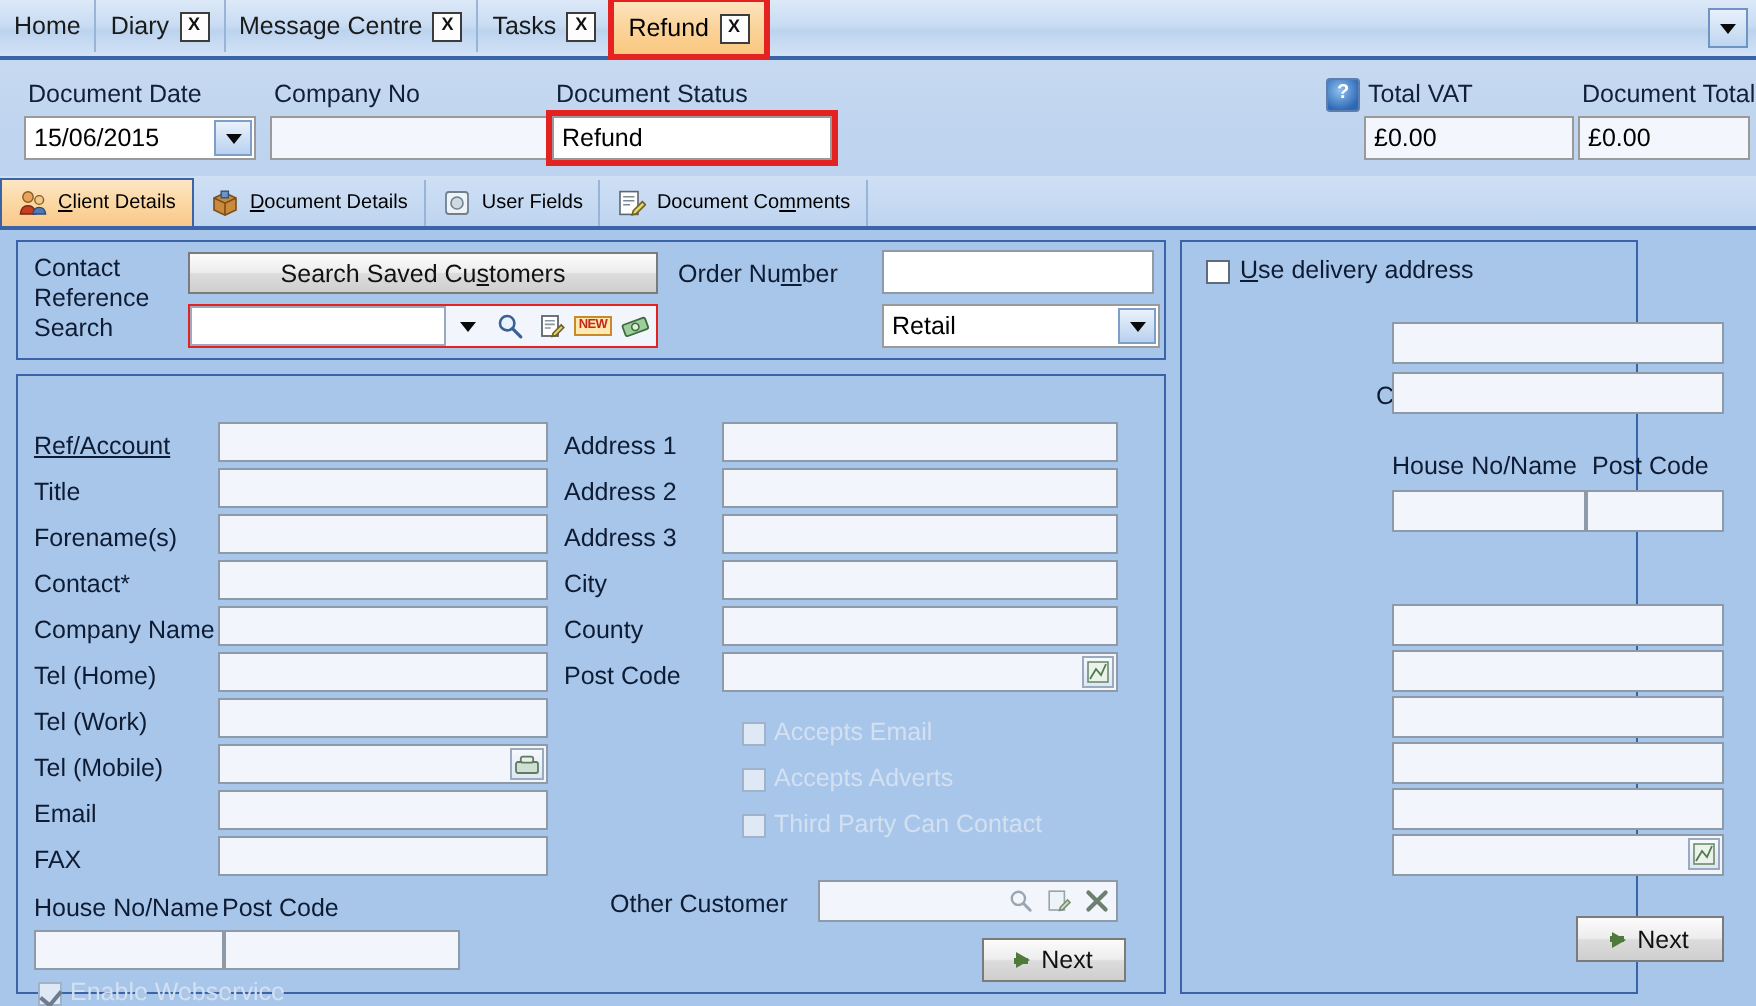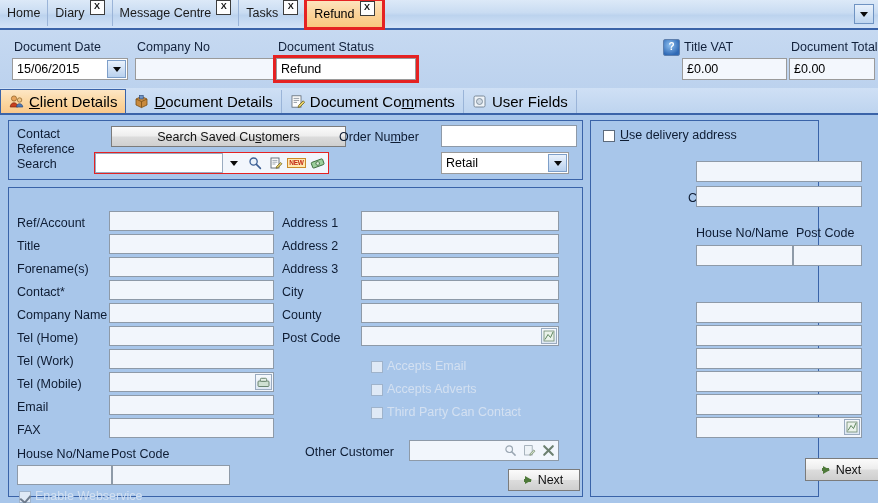--- a/index.html
+++ b/index.html
@@ -12,21 +12,21 @@
   .app{position:relative;width:878px;height:503px;}
 
   
   .tabstrip{
     position:absolute;left:0;top:0;width:878px;height:28px;
     background:linear-gradient(to bottom,#dce9f8 0%,#c9dcf2 45%,#bcd3ee 55%,#d3e3f7 100%);
     border-bottom:2px solid #3a63a8;
     display:flex;align-items:stretch;
   }
   .tab{
-    display:flex;gap:5px;
+    display:flex;align-items:center;gap:5px;
     padding:0 7px;height:26px;
     font-size:12.5px;color:#1a1a1a;white-space:nowrap;
     border-right:1px solid #9ab4d8;
   }
   .tab:first-child{border-left:none;}
   .tab.home{border-right:1px solid #9ab4d8;}
   .tab .lbl{line-height:26px;}
   .closebox{
     width:13px;height:13px;border:1px solid #3c3c3c;background:#fdfdfd;
     font-size:9px;line-height:11px;text-align:center;font-weight:bold;color:#111;
@@ -81,21 +81,21 @@
   }
 
   
   .subtabs{
     position:absolute;left:0;top:88px;width:878px;height:25px;
     background:linear-gradient(to bottom,#cfe0f5,#bed4ef);
     border-bottom:2px solid #3a63a8;display:flex;align-items:flex-end;
   }
   .subtab{
     display:flex;align-items:center;gap:5px;height:23px;padding:0 8px;
-    font-size:15px;white-space:nowrap;border-right:1px solid #9ab4d8;
+    font-size:10px;white-space:nowrap;border-right:1px solid #9ab4d8;
   }
   .subtab.sel{
     background:linear-gradient(to bottom,#fde6c4 0%,#fbd6a0 55%,#fac88a 100%);
     border:1px solid #3a63a8;border-bottom:none;border-right:1px solid #3a63a8;
   }
   .subtab u{text-decoration:underline;}
   .ic{width:15px;height:15px;display:inline-block;flex:none;}
 
   
   .body{position:absolute;left:0;top:115px;width:878px;height:388px;background:#a8c6ea;}
@@ -107,21 +107,21 @@
   .inp{
     position:absolute;background:#f2f6fc;border:1px solid #8e9aa8;
     box-sizing:border-box;
   }
   .inp.white{background:#fff;}
   .btn{
     position:absolute;box-sizing:border-box;
     background:linear-gradient(to bottom,#fbfbfb 0%,#ededed 48%,#dcdcdc 52%,#cfcfcf 100%);
     border:1px solid #7b7b7b;
     font-size:12.5px;color:#111;text-align:center;
-    display:flex;align-items:center;justify-content:center;gap:6px;margin-left:17px;
+    display:flex;align-items:center;justify-content:center;gap:6px;
   }
   .chk{
     position:absolute;width:12px;height:12px;box-sizing:border-box;
     background:#fff;border:1px solid #5d6b7d;
   }
   .chk.dimbox{background:#dfe9f6;border-color:#9fb3cb;}
   .chk.checked::after{
     content:"";position:absolute;left:2px;top:1px;width:5px;height:8px;
     border:solid #6d7b8d;border-width:0 2px 2px 0;transform:rotate(40deg);
   }
@@ -188,21 +188,21 @@
           </span>
       </div>
 
       <div class="fld-label" style="left:137px;top:10px;">Company No</div>
       <div class="txtbox ro" style="left:135px;top:28px;width:140px;height:22px;"></div>
 
       <div class="fld-label" style="left:278px;top:10px;">Document Status</div>
       <div class="txtbox redbox" style="left:276px;top:28px;width:140px;height:22px;">Refund</div>
 
       <div class="helpicon" style="left:663px;top:9px;">?</div>
-      <div class="fld-label" style="left:684px;top:10px;">Title VAT</div>
+      <div class="fld-label" style="left:684px;top:10px;">Total VAT</div>
       <div class="txtbox ro" style="left:682px;top:28px;width:105px;height:22px;">£0.00</div>
 
       <div class="fld-label" style="left:791px;top:10px;">Document Total</div>
       <div class="txtbox ro" style="left:789px;top:28px;width:86px;height:22px;">£0.00</div>
 
     </div>
   </div>
 
   <div class="subtabs">
     <div class="subtab sel">
@@ -223,35 +223,35 @@
           <path d="M2 5l5.5 2.6L13 5" fill="none" stroke="#7a4e14" stroke-width=".8"></path>
           <path d="M7.5 7.6v6" stroke="#7a4e14" stroke-width=".8"></path>
           <rect x="5.6" y="1.6" width="3.6" height="3.3" fill="#6f94c6" stroke="#33517f" stroke-width=".7"></rect>
         </svg>
       </span>
       <span><u>D</u>ocument Details</span>
     </div>
     <div class="subtab">
       <span class="ic">
         <svg width="15" height="15" viewBox="0 0 15 15">
+          <rect x="2" y="2" width="11" height="11" rx="1.5" fill="#eef3f8" stroke="#70808f" stroke-width=".9"></rect>
+          <circle cx="7.5" cy="7.5" r="3" fill="#cfd9e3" stroke="#70808f" stroke-width=".8"></circle>
+        </svg>
+      </span>
+      <span>User Fields</span>
+    </div>
+    <div class="subtab">
+      <span class="ic">
+        <svg width="15" height="15" viewBox="0 0 15 15">
           <rect x="2" y="1.8" width="9" height="11.4" fill="#fdfdfd" stroke="#5c6670" stroke-width=".8"></rect>
           <path d="M3.6 4.4h5.6M3.6 6.4h5.6M3.6 8.4h3.4" stroke="#7d8893" stroke-width=".8"></path>
           <path d="M8.6 11.4l4.6-4.6 1.5 1.5-4.6 4.6-2 .5z" fill="#e9d36a" stroke="#6d6020" stroke-width=".8"></path>
         </svg>
       </span>
       <span>Document Co<u>m</u>ments</span>
-    </div>
-    <div class="subtab">
-      <span class="ic">
-        <svg width="15" height="15" viewBox="0 0 15 15">
-          <rect x="2" y="2" width="11" height="11" rx="1.5" fill="#eef3f8" stroke="#70808f" stroke-width=".9"></rect>
-          <circle cx="7.5" cy="7.5" r="3" fill="#cfd9e3" stroke="#70808f" stroke-width=".8"></circle>
-        </svg>
-      </span>
-      <span>User Fields</span>
     </div>
   </div>
 
   <div class="body">
 
     <div class="panel" style="left:8px;top:5px;width:575px;height:60px;">
       <div class="plabel" style="left:8px;top:6px;">Contact</div>
       <div class="plabel" style="left:8px;top:21px;">Reference</div>
       <div class="plabel" style="left:8px;top:36px;">Search</div>
 
@@ -286,31 +286,31 @@
                 <rect x="1.5" y="4.5" width="12" height="6" rx="1" fill="#9ccf9c" stroke="#3e6b3e" stroke-width=".9"></rect>
                 <circle cx="7.5" cy="7.5" r="1.8" fill="#dff0df" stroke="#3e6b3e" stroke-width=".8"></circle>
               </g>
             </svg>
         </div>
       </div>
 
       <div class="plabel" style="left:330px;top:9px;">Order Nu<u>m</u>ber</div>
       <div class="inp white" style="left:432px;top:4px;width:136px;height:22px;"></div>
 
-      <div class="combo" style="left:432px;top:31px;width:128px;height:22px;gap:12px;">
+      <div class="combo" style="left:432px;top:31px;width:139px;height:22px;gap:12px;">
         <span class="cval">Retail</span>
         <span class="cbtn">
             <span class="caret-dn"></span>
           </span>
       </div>
     </div>
 
     <div class="panel" style="left:8px;top:72px;width:575px;height:310px;">
 
-      <div class="plabel" style="left:8px;top:28px;">Ref/Account</div>
+      <div class="plabel" style="left:8px;top:28px;text-decoration:underline;">Ref/Account</div>
       <div class="inp" style="left:100px;top:23px;width:165px;height:20px;"></div>
 
       <div class="plabel" style="left:8px;top:51px;">Title</div>
       <div class="inp" style="left:100px;top:46px;width:165px;height:20px;"></div>
 
       <div class="plabel" style="left:8px;top:74px;">Forename(s)</div>
       <div class="inp" style="left:100px;top:69px;width:165px;height:20px;"></div>
 
       <div class="plabel" style="left:8px;top:97px;">Contact*</div>
       <div class="inp" style="left:100px;top:92px;width:165px;height:20px;"></div>

